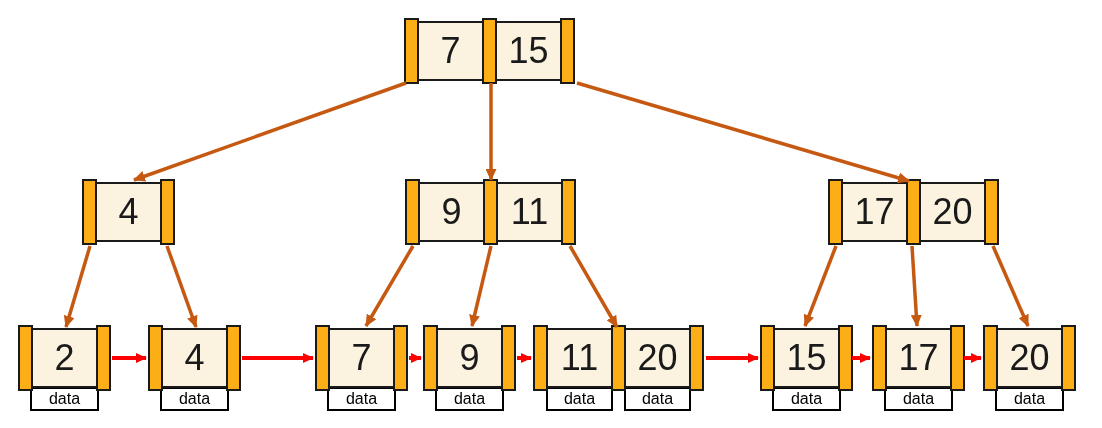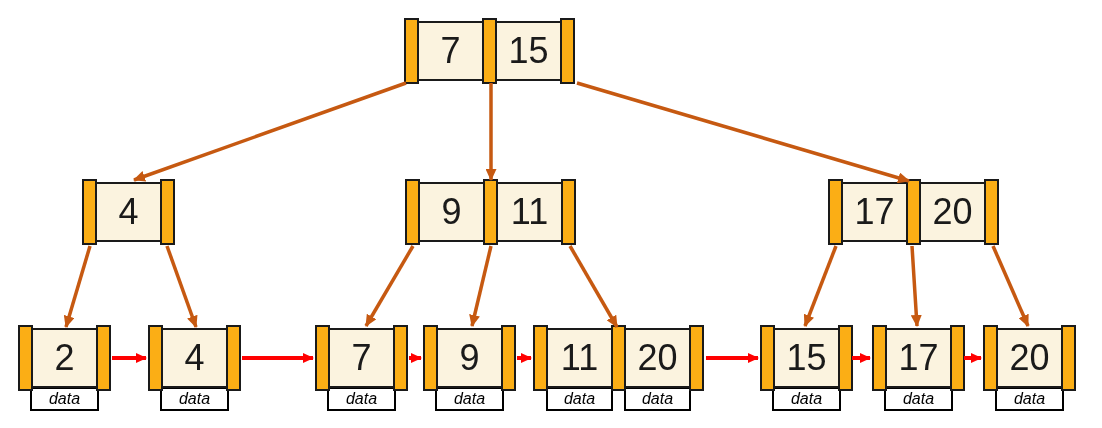--- a/index.html
+++ b/index.html
@@ -74,21 +74,20 @@
     height: 24px;
     background: var(--data-box-fill);
     border: 2px solid #000;
     box-sizing: border-box;
     display: flex;
     align-items: center;
     justify-content: center;
     font-size: 16px;
     color: #000;
     z-index: 1;
-    font-style: italic;
   }
 </style>
 </head>
 <body>
 
 <div class="canvas">
 
   <div class="node" style="left:404px; top:21px;">
     <span class="slot"></span>
     <span class="cell">7</span>

